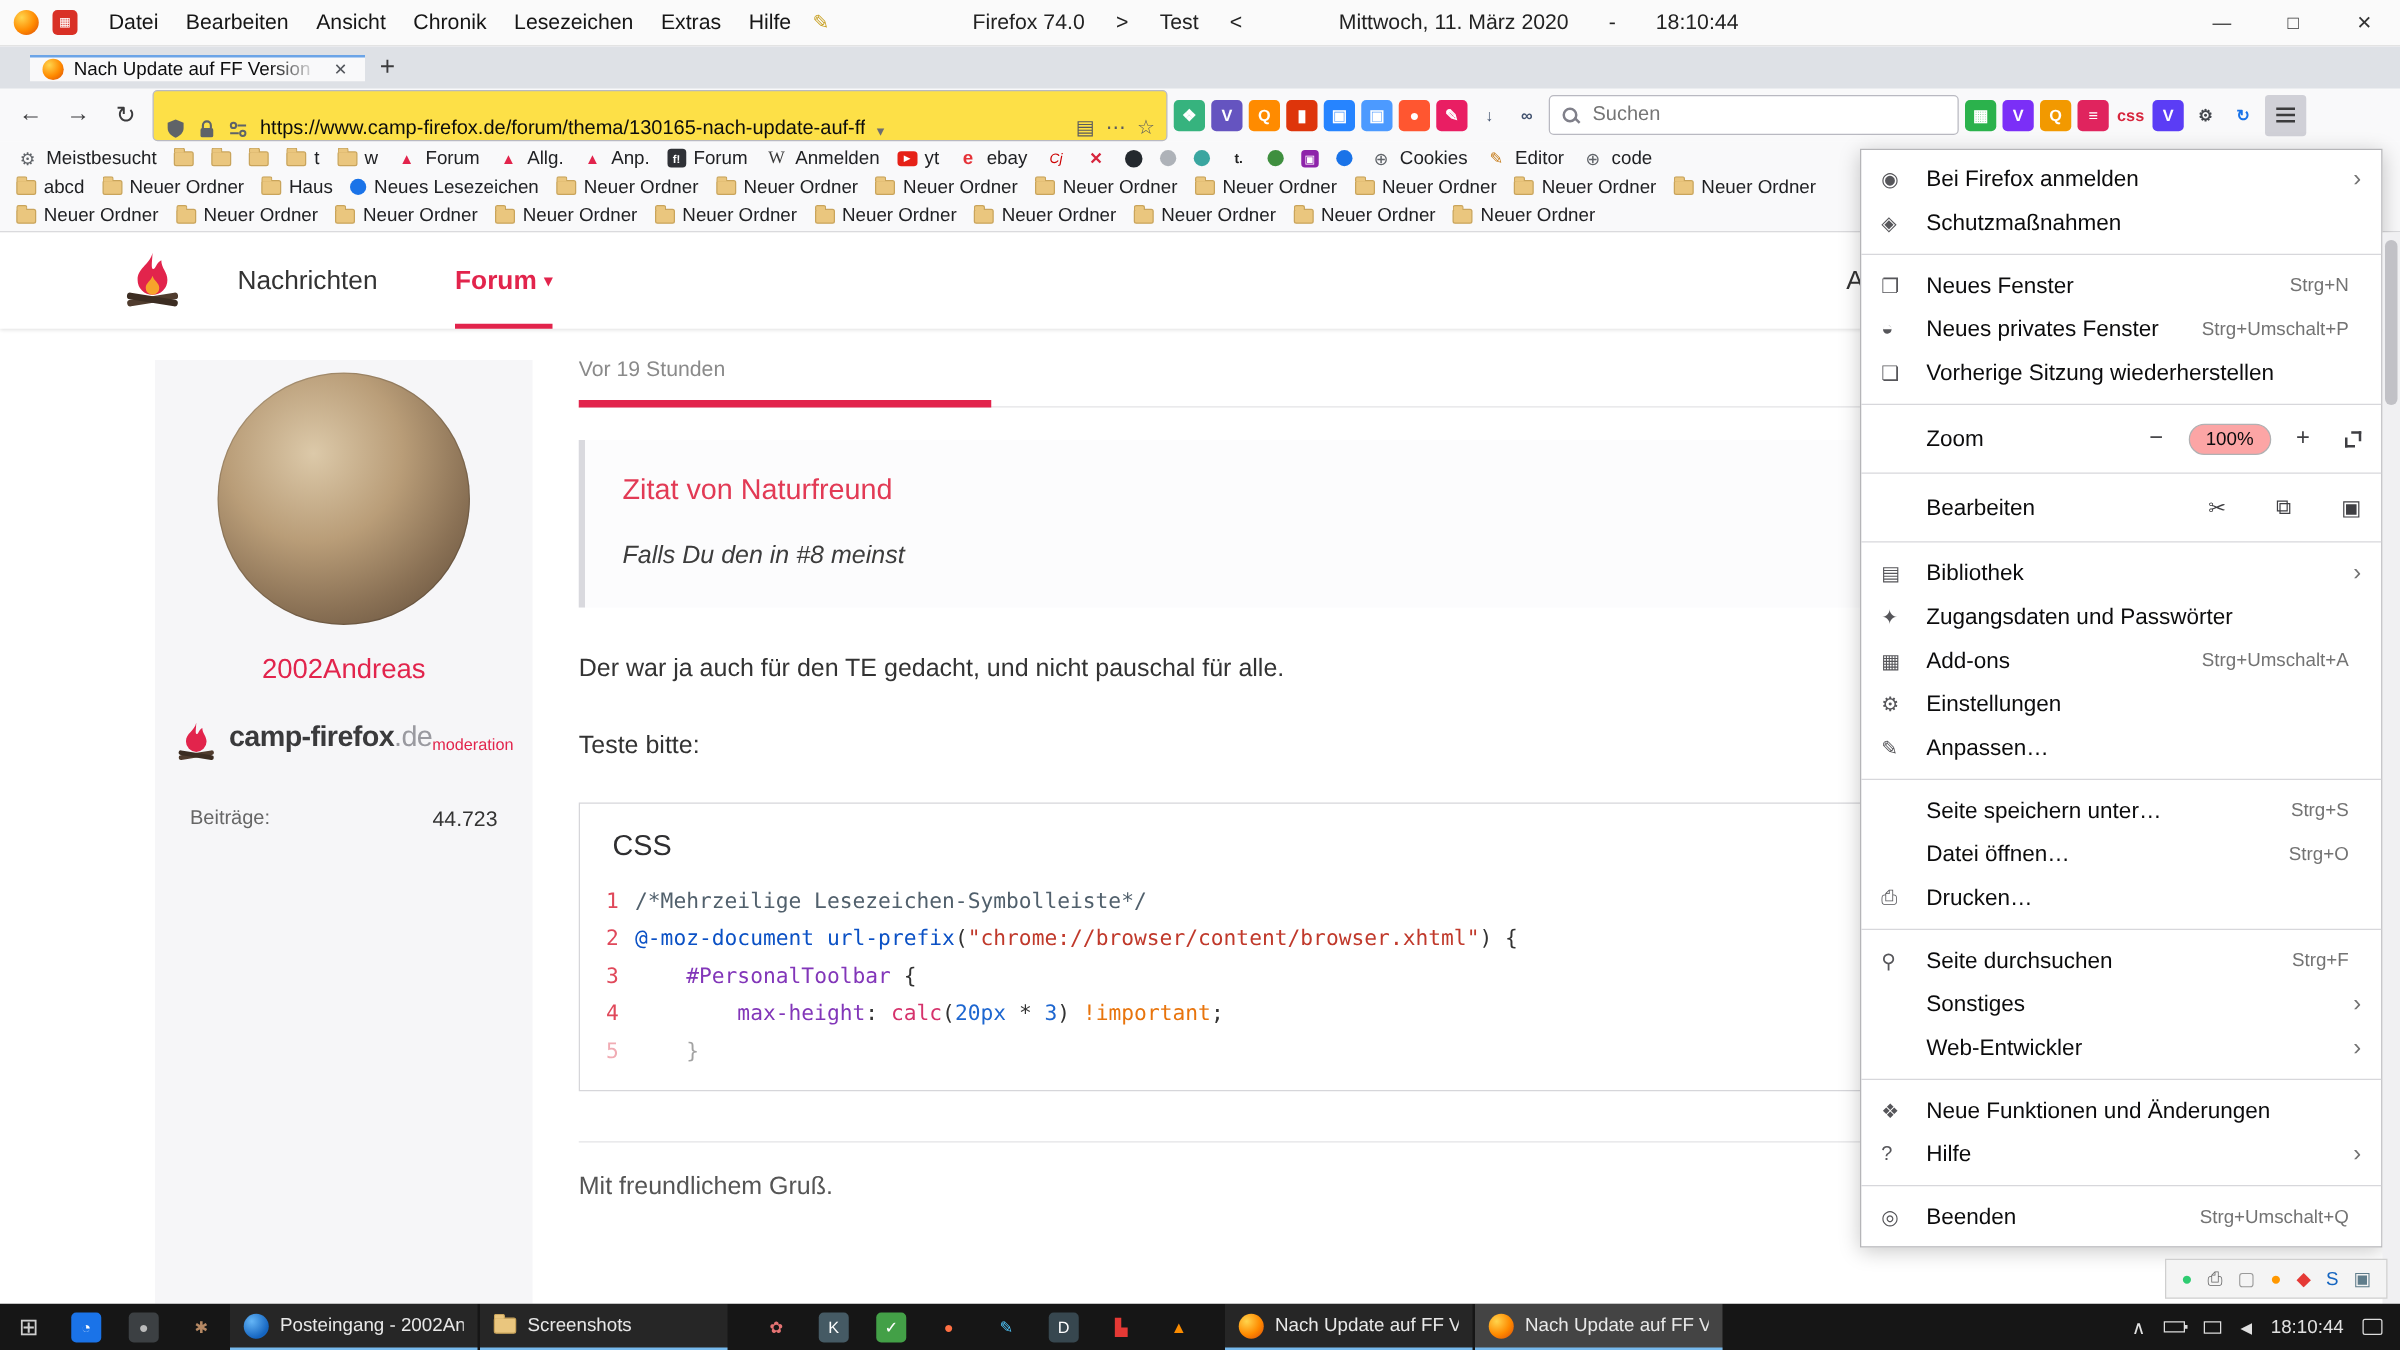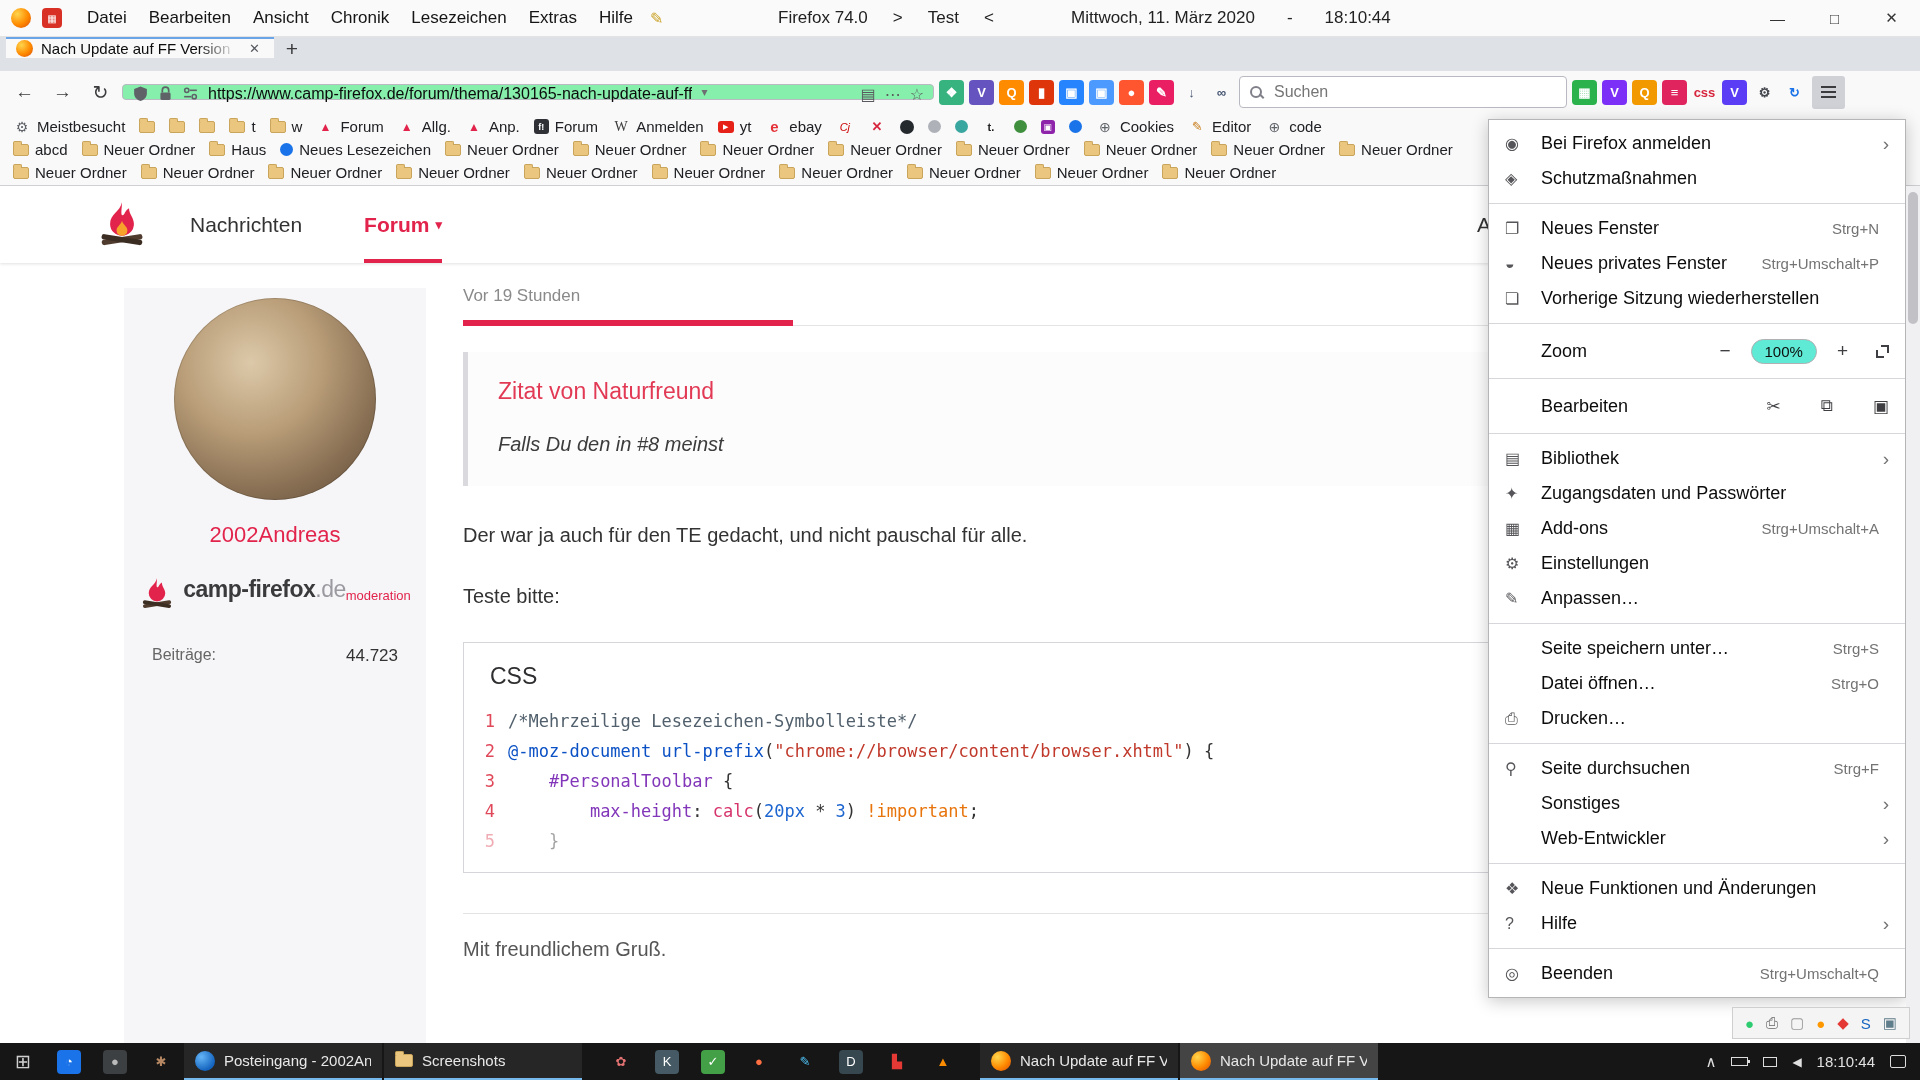--- a/index.html
+++ b/index.html
@@ -15,35 +15,35 @@
   .red-app { background:#d93025; color:#fff; display:flex; align-items:center; justify-content:center; font-size:10px; }
   .tb-menus { display:flex; margin-left:14px; }
   .tb-menu { padding:5px 11px; color:#151515; cursor:default; }
   .pencil-glyph { color:#c9a227; margin-left:6px; font-size:16px; }
   .tb-center { position:absolute; left:778px; display:flex; gap:25px; color:#222; }
   .tb-datetime { position:absolute; left:1071px; display:flex; gap:32px; color:#222; }
   .tb-controls { position:absolute; right:0; top:0; height:100%; display:flex; }
   .tb-ctl { width:57px; display:flex; align-items:center; justify-content:center; font-size:15px; color:#333; }
 
   
-  .tabbar { height:34px; background:#dee1e6; display:flex; align-items:flex-start; padding-left:6px; }
+  .tabbar { height:34px; background:#dee1e6; display:flex; align-items:center; padding-left:24px; }
   .tab { width:268px; background:#f9f9fa; display:flex; align-items:center; gap:8px;
     padding:0 10px; font-size:15px; border-top:2px solid #6ba4e7; }
   .tab .win-ic { margin:0; width:17px; height:17px; }
   .tab-title { flex:1; white-space:nowrap; overflow:hidden; color:#0c0c0d;
     -webkit-mask-image:linear-gradient(90deg,#000 80%,transparent); mask-image:linear-gradient(90deg,#000 80%,transparent); }
   .tab-close { color:#55585e; font-size:13px; padding:2px 4px; }
   .newtab { width:36px; display:flex; align-items:center; justify-content:center; font-size:21px; color:#3b3b3d; }
 
   
   .navbar { height:42px; background:#f9f9fa; display:flex; align-items:center; padding:0 8px; gap:5px; }
   .nav-btn { width:33px; height:33px; display:flex; align-items:center; justify-content:center;
     font-size:19px; color:#3b3b3d; border-radius:3px; flex:none; }
-  .urlbar { width:812px; height:16px; background:#86efac; border:1px solid #b9b9c1; border-radius:4px;
-    display:flex; align-items:flex-start; padding:0 9px; gap:9px; flex:none; }
+  .urlbar { width:812px; height:41px; background:#fde047; border:1px solid #b9b9c1; border-radius:4px;
+    display:flex; align-items:flex-end; padding:0 9px; gap:9px; flex:none; }
   .urlbar svg { flex:none; }
   .url-text { font-size:16px; color:#0c0c0d; white-space:nowrap; overflow:hidden; }
   .url-chev { color:#6d6d72; font-size:12px; }
   .url-spacer { flex:1; }
   .pa-ic { color:#5a5a5e; font-size:16px; flex:none; }
   .ext-cluster { display:flex; gap:5px; align-items:center; flex:none; }
   .ext-icon { width:25px; height:25px; border-radius:4px; display:flex; align-items:center;
     justify-content:center; color:#fff; font-size:13px; font-weight:bold; }
   .searchbar { width:328px; height:32px; background:#fff; border:1px solid #b9b9c1; border-radius:4px;
     display:flex; align-items:center; padding:0 10px; gap:9px; flex:none; }
@@ -148,21 +148,21 @@
     border:1px solid #b5b5b8; box-shadow:0 3px 16px rgba(0,0,0,.22); padding:6px 0; z-index:50; }
   .m-item { display:flex; align-items:center; height:35px; padding:0 16px; font-size:18px; color:#0c0c0d; }
   .m-ic { width:36px; flex:none; font-size:16px; color:#56565a; }
   .m-label { flex:1; white-space:nowrap; overflow:hidden; }
   .m-short { color:#737373; font-size:15px; margin-left:12px; }
   .m-chev { color:#737373; font-size:19px; margin-left:10px; }
   .m-sep { height:1px; background:#d7d7db; margin:7px 0; }
   .m-zoom, .m-edit { display:flex; align-items:center; height:40px; padding:0 16px; font-size:18px; color:#0c0c0d; }
   .m-flex { flex:1; }
   .zoom-btn { font-size:19px; color:#3f3f43; padding:0 12px; }
-  .zoom-pill { border:1px solid #b1b1b3; border-radius:14px; padding:3px 13px; font-size:15px; background:#5eead4; color:#0c0c0d; margin:0 8px; }
+  .zoom-pill { border:1px solid #b1b1b3; border-radius:14px; padding:3px 13px; font-size:15px; background:#fca5a5; color:#0c0c0d; margin:0 8px; }
   .ic-expand { width:13px; height:13px; position:relative; margin-left:16px; }
   .ic-expand::before { content:""; position:absolute; left:0; bottom:0; width:6px; height:6px;
     border-left:2px solid #3f3f43; border-bottom:2px solid #3f3f43; }
   .ic-expand::after { content:""; position:absolute; right:0; top:0; width:6px; height:6px;
     border-right:2px solid #3f3f43; border-top:2px solid #3f3f43; }
   .edit-ic { font-size:17px; color:#3f3f43; margin-left:40px; }
 
   
   .scrollbar { position:absolute; right:0; top:186px; bottom:37px; width:14px; background:#f0f0f2; z-index:60; }
   .scroll-thumb { position:absolute; left:2px; top:6px; width:10px; height:132px; background:#c1c1c6; border-radius:5px; }

